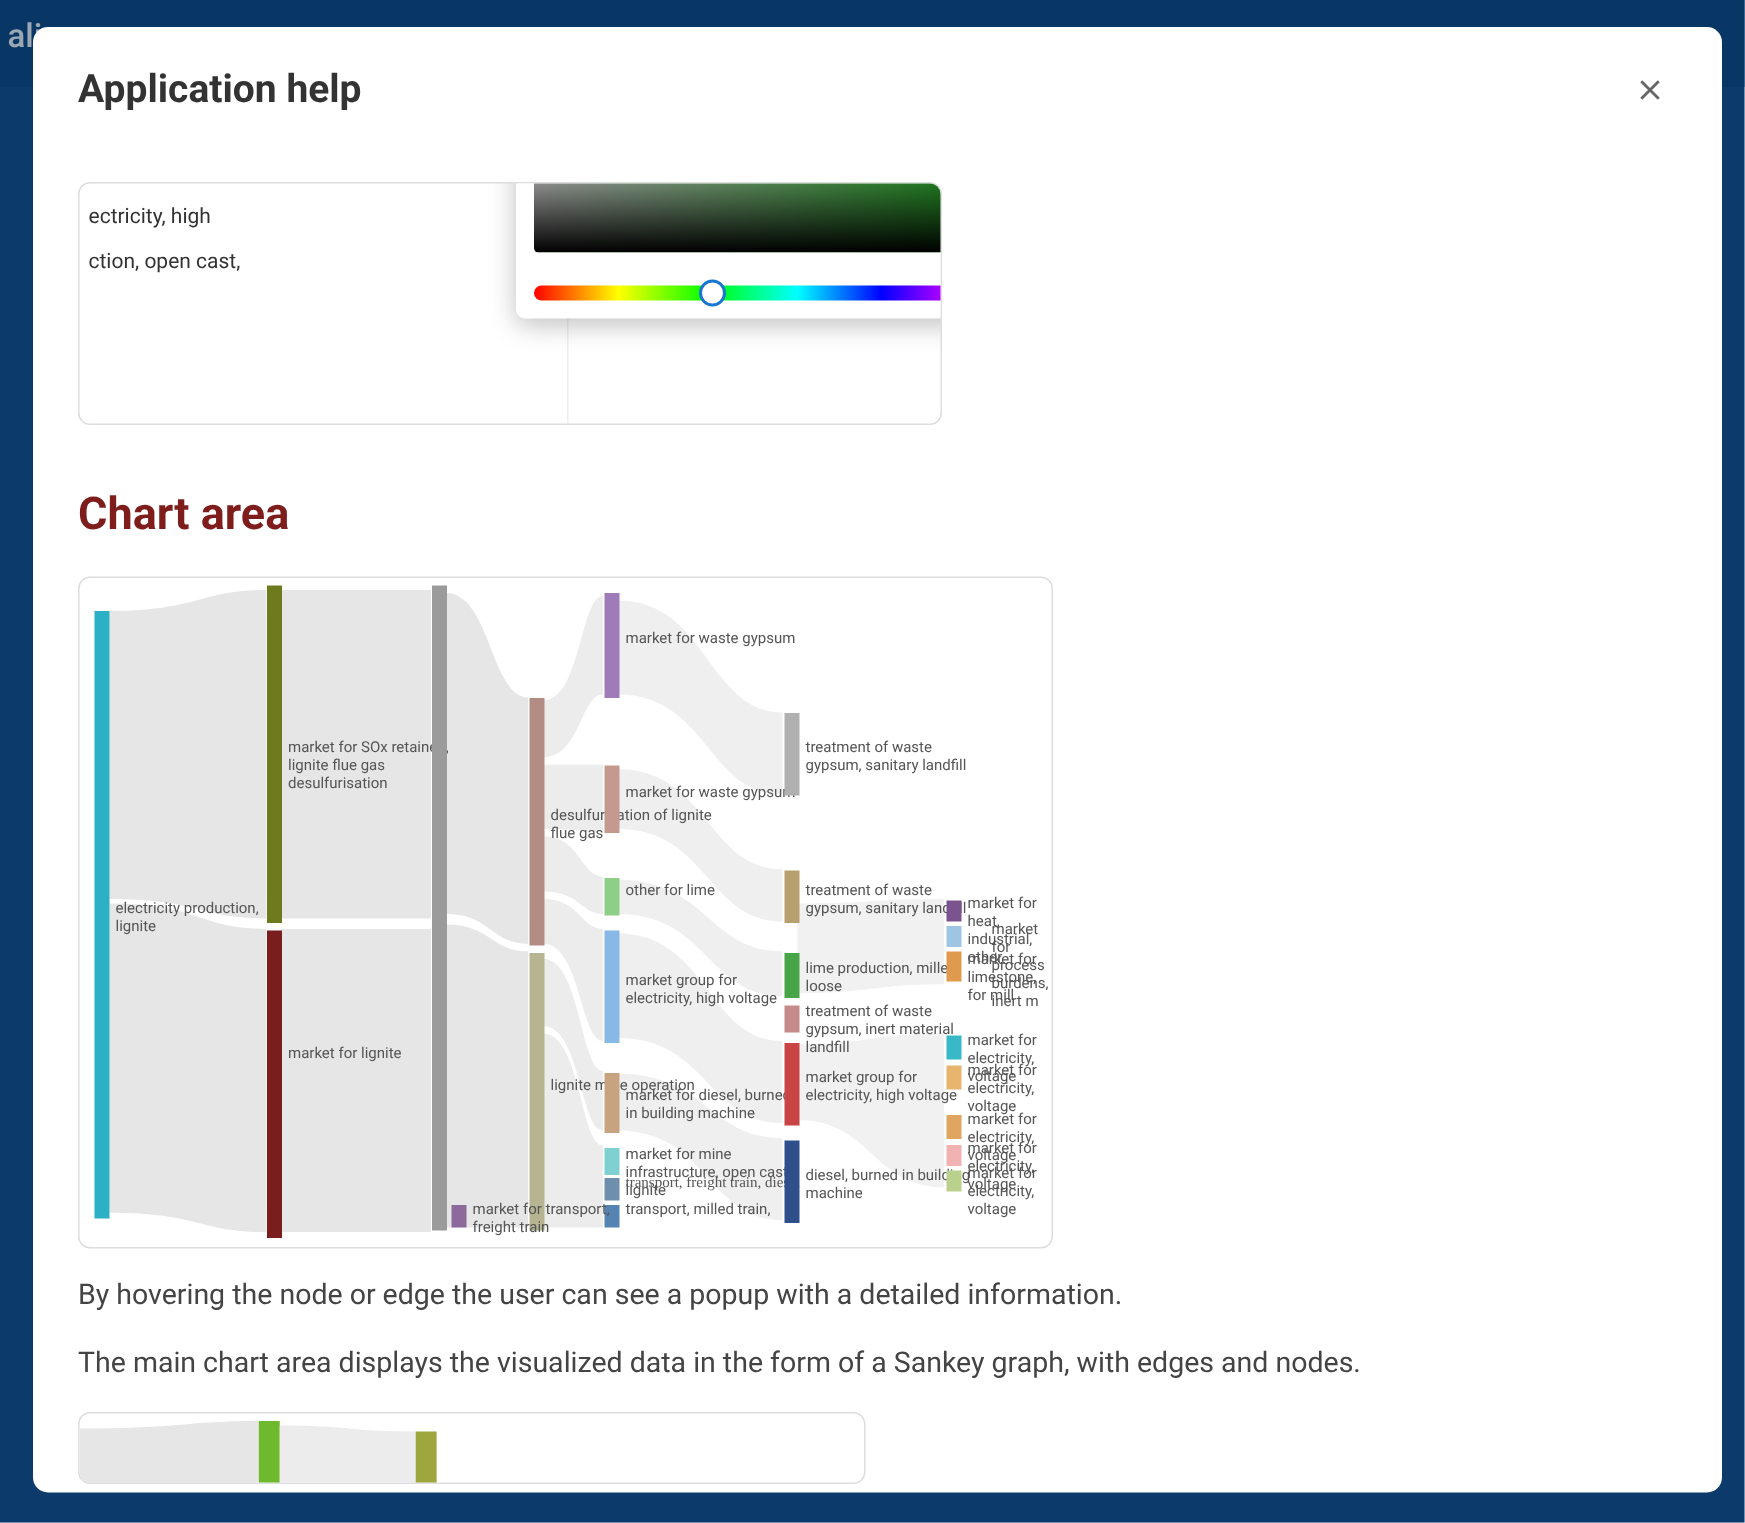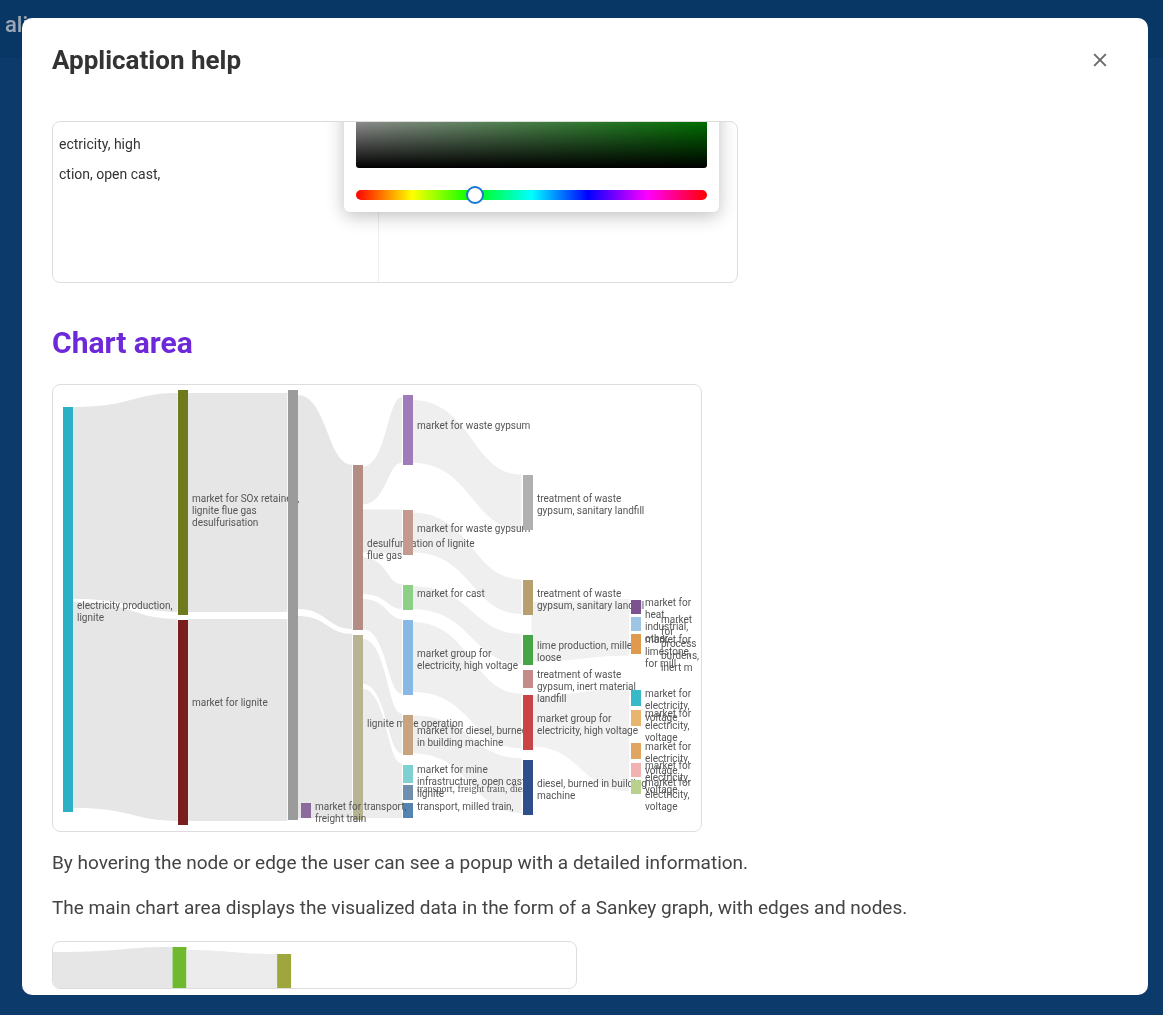--- a/index.html
+++ b/index.html
@@ -67,21 +67,21 @@
   .illus-card {
     border: 1px solid #ddd;
     border-radius: 8px;
     background: #fff;
     overflow: hidden;
   }
 
   
   .picker-row {
     display: flex;
-    width: 686px;
+    width: 576px;
     height: 162px;
     align-items: center;
     position: relative;
   }
   .picker-left {
     width: 326px;
     height: 100%;
     padding: 10px 6px;
     font-size: 14px;
     color: #333;
@@ -130,21 +130,21 @@
     background: #fff;
     border: 2px solid #1976d2;
     border-radius: 50%;
     transform: translate(-50%, -50%);
   }
 
   
   h2.section-h {
     font-size: 30px;
     font-weight: 700;
-    color: #6d28d9;
+    color: #7f1d1d;
     margin: 42px 0 24px 0;
   }
   p.body-text {
     font-size: 19px;
     color: #444;
     margin: 18px 0;
     line-height: 1.4;
   }
 
   
@@ -258,21 +258,21 @@
         <div style="position: absolute; left: 235px; top: 5px; width: 10px; height: 430px; background: rgb(155, 155, 155);"></div>
         <div style="position: absolute; left: 300px; top: 80px; width: 10px; height: 165px; background: rgb(179, 140, 132);"></div>
         <div class="slabel" style="left: 314px; top: 152.5px;">desulfurisation of lignite flue gas</div>
         <div style="position: absolute; left: 300px; top: 250px; width: 10px; height: 185px; background: rgb(182, 180, 145);"></div>
         <div class="slabel" style="left: 314px; top: 332.5px;">lignite mine operation</div>
         <div style="position: absolute; left: 350px; top: 10px; width: 10px; height: 70px; background: rgb(160, 123, 185);"></div>
         <div class="slabel" style="left: 364px; top: 35px;">market for waste gypsum</div>
         <div style="position: absolute; left: 350px; top: 125px; width: 10px; height: 45px; background: rgb(196, 154, 143);"></div>
         <div class="slabel" style="left: 364px; top: 137.5px;">market for waste gypsum</div>
         <div style="position: absolute; left: 350px; top: 200px; width: 10px; height: 25px; background: rgb(141, 207, 134);"></div>
-        <div class="slabel" style="left: 364px; top: 202.5px;">market for cast</div>
+        <div class="slabel" style="left: 364px; top: 202.5px;">other for lime</div>
         <div style="position: absolute; left: 350px; top: 235px; width: 10px; height: 75px; background: rgb(136, 184, 230);"></div>
         <div class="slabel" style="left: 364px; top: 262.5px;">market group for electricity, high voltage</div>
         <div style="position: absolute; left: 350px; top: 330px; width: 10px; height: 40px; background: rgb(199, 163, 127);"></div>
         <div class="slabel" style="left: 364px; top: 340px;">market for diesel, burned in building machine</div>
         <div style="position: absolute; left: 350px; top: 380px; width: 10px; height: 18px; background: rgb(127, 208, 208);"></div>
         <div class="slabel" style="left: 364px; top: 379px;">market for mine infrastructure, open cast, lignite</div>
         <div style="position: absolute; left: 350px; top: 400px; width: 10px; height: 15px; background: rgb(111, 143, 174);"></div>
         <div class="slabel" style="left: 364px; top: 397.5px; font-family: Liberation Serif, serif;">transport, freight train, diesel</div>
         <div style="position: absolute; left: 350px; top: 418px; width: 10px; height: 15px; background: rgb(85, 132, 178);"></div>
         <div class="slabel" style="left: 364px; top: 415.5px;">transport, milled train,</div>

